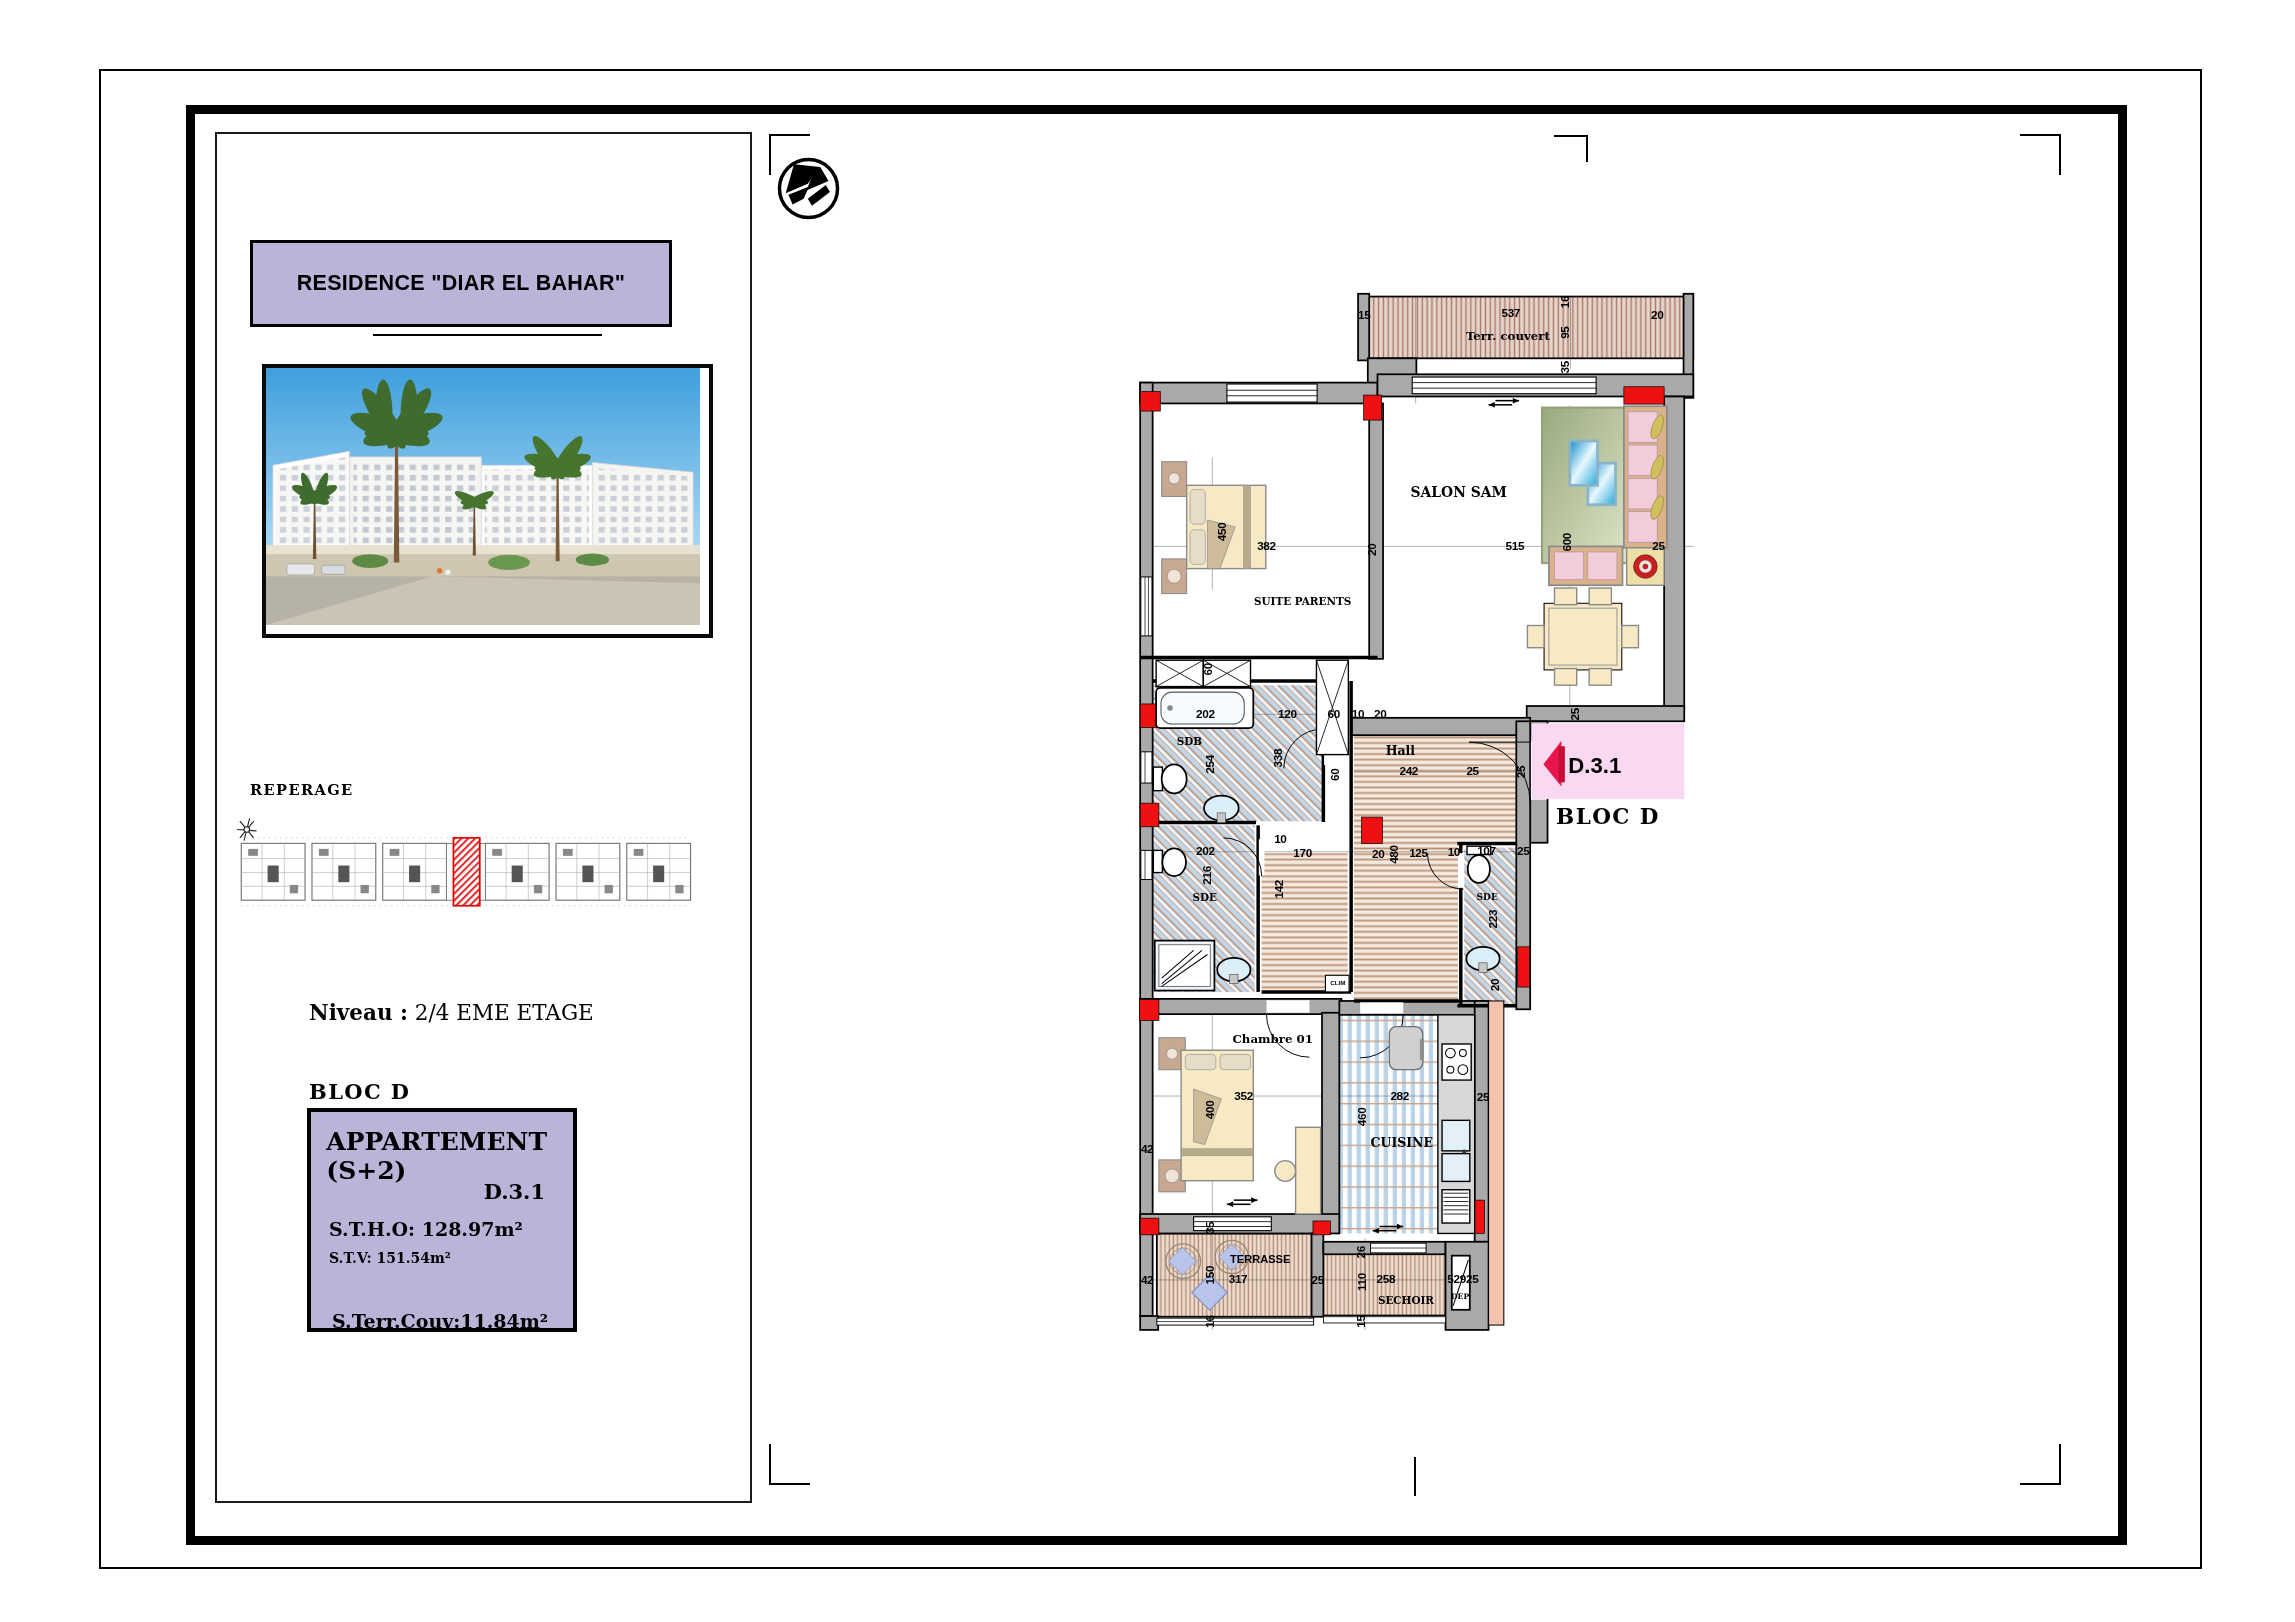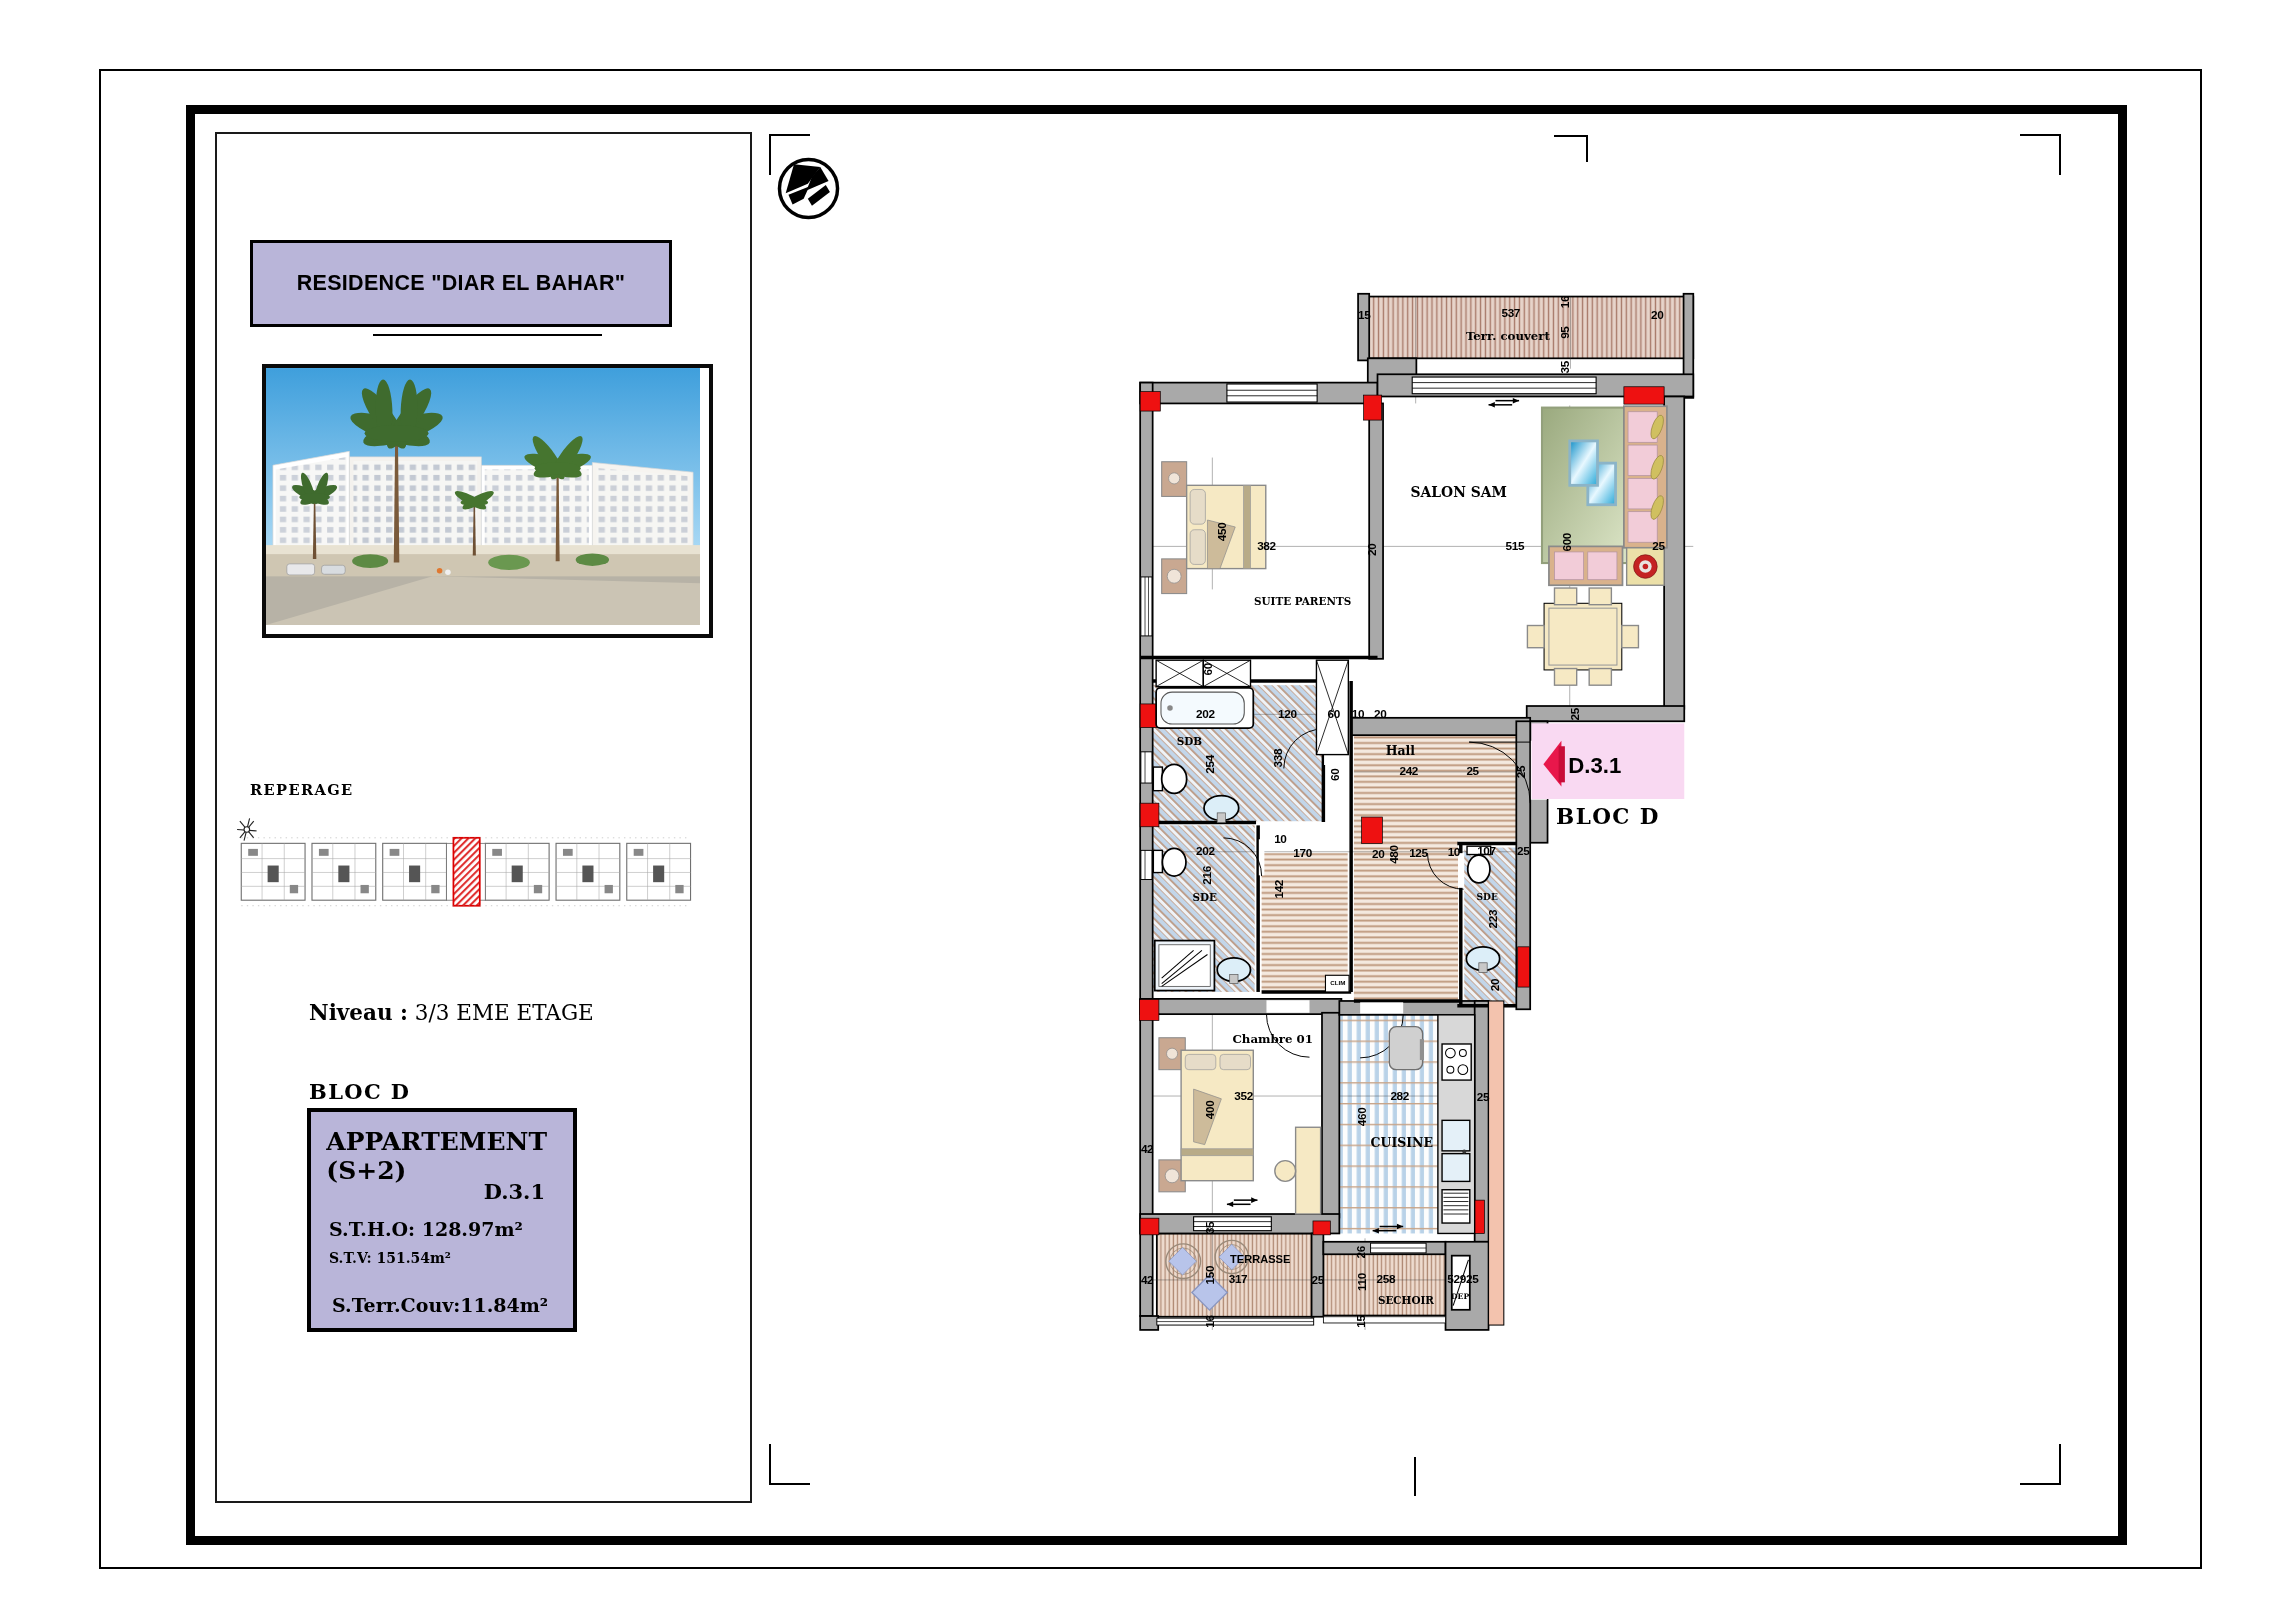--- a/index.html
+++ b/index.html
@@ -20,21 +20,21 @@
   #siteplan{left:17.3px;top:683px;}
   #niveau-line{left:92px;top:866px;font-family:"DejaVu Serif",serif;font-size:21.5px;}
   #niveau-line b{font-weight:bold;}
   #bloc-label{left:92px;top:945px;font-family:"DejaVu Serif",serif;font-weight:bold;font-size:21px;letter-spacing:1.4px;}
   #apt-box{left:90px;top:974px;width:262px;height:216px;background:#b9b5d9;border:4.2px solid #000;
       font-family:"DejaVu Serif",serif;font-weight:bold;}
   #apt-title{position:absolute;left:15.3px;top:15.3px;font-size:25px;}
   #apt-code{position:absolute;right:28px;top:67px;font-size:21px;}
   #apt-s1{position:absolute;left:18px;top:106px;font-size:19px;}
   #apt-s2{position:absolute;left:18px;top:138px;font-size:14px;}
-  #apt-s3{position:absolute;left:21px;top:182px;font-size:19px;}
+  #apt-s3{position:absolute;left:21px;top:198px;font-size:19px;}
   
   .cmark{position:absolute;width:39px;height:39px;}
   #cm-tl{left:769px;top:134px;border-left:2.8px solid #000;border-top:2.8px solid #000;}
   #cm-tr{left:2020px;top:134px;border-right:2.8px solid #000;border-top:2.8px solid #000;}
   #cm-bl{left:769px;top:1444px;border-left:2.8px solid #000;border-bottom:2.8px solid #000;}
   #cm-br{left:2020px;top:1444px;border-right:2.8px solid #000;border-bottom:2.8px solid #000;}
   #cm-tc{left:1554px;top:135px;width:32px;height:25px;border-top:2.1px solid #000;border-right:2.1px solid #000;}
   #cm-bc{left:1414px;top:1457px;width:2.1px;height:39px;background:#000;}
   
   .dim{font-family:"Liberation Sans",sans-serif;font-weight:bold;font-size:17px;fill:#000;letter-spacing:-0.5px;}
@@ -181,21 +181,21 @@
           <rect x="306" y="38" width="56" height="82" fill="#ffffff" stroke="#707070" stroke-width="1.2"></rect>
           <rect x="316" y="30" width="38" height="98" fill="url(#pred)" stroke="#dd0000" stroke-width="2.5"></rect>
           <line x1="10" y1="30" x2="658" y2="30" stroke="#999" stroke-width="0.7" stroke-dasharray="2 6"></line>
           <line x1="10" y1="128" x2="658" y2="128" stroke="#999" stroke-width="0.7" stroke-dasharray="2 6"></line>
         </g>
       </svg>
     </div>
 
     <div id="niveau-line" class="abs">
       <b>Niveau :</b>
-      <span>3/3 EME ETAGE</span>
+      <span>2/4 EME ETAGE</span>
     </div>
 
     <div id="bloc-label" class="abs">BLOC D</div>
 
     <div id="apt-box" class="abs">
       <div id="apt-title">APPARTEMENT (S+2)</div>
       <div id="apt-code">D.3.1</div>
       <div id="apt-s1">S.T.H.O: 128.97m²</div>
       <div id="apt-s2">S.T.V: 151.54m²</div>
       <div id="apt-s3">S.Terr.Couv:11.84m²</div>

